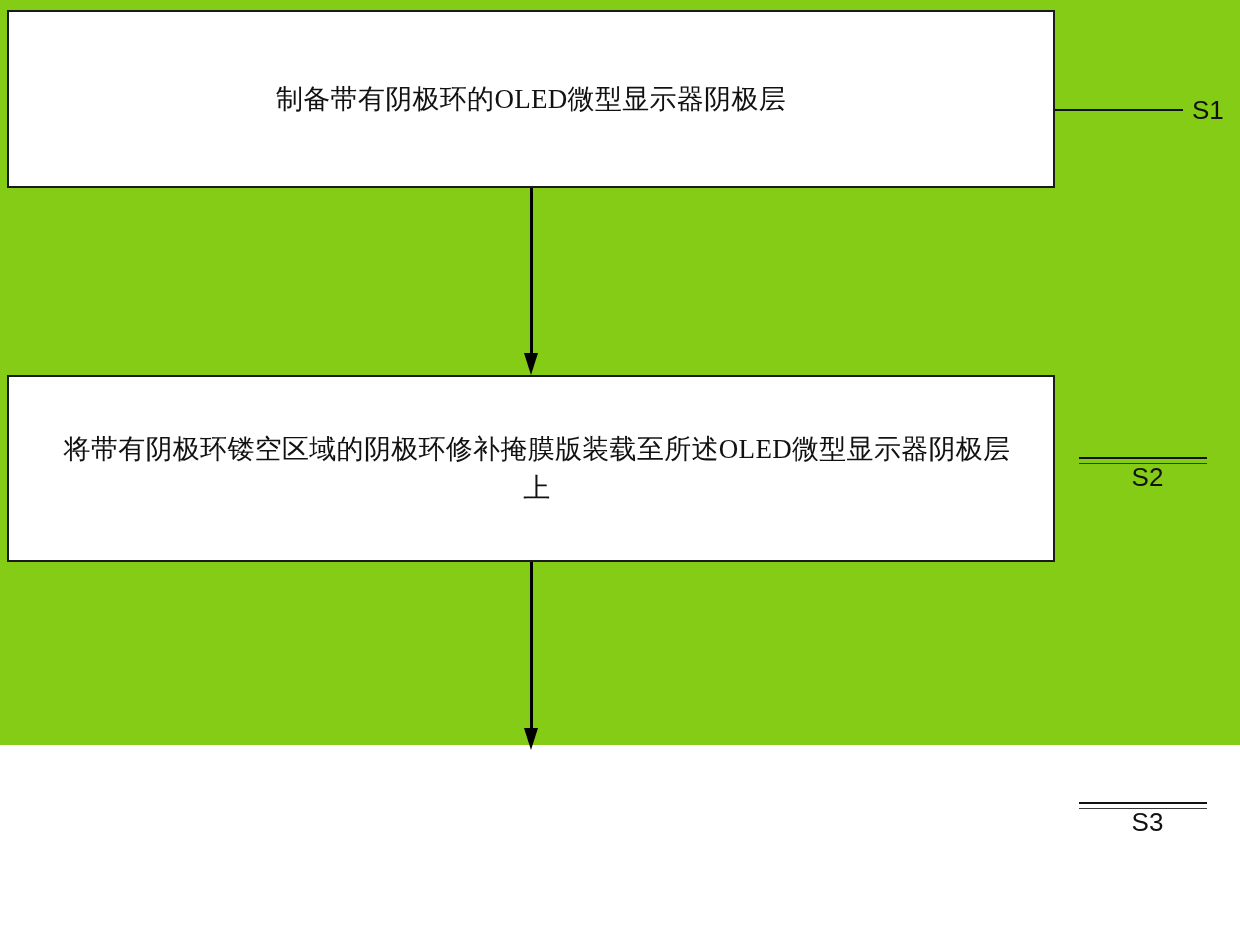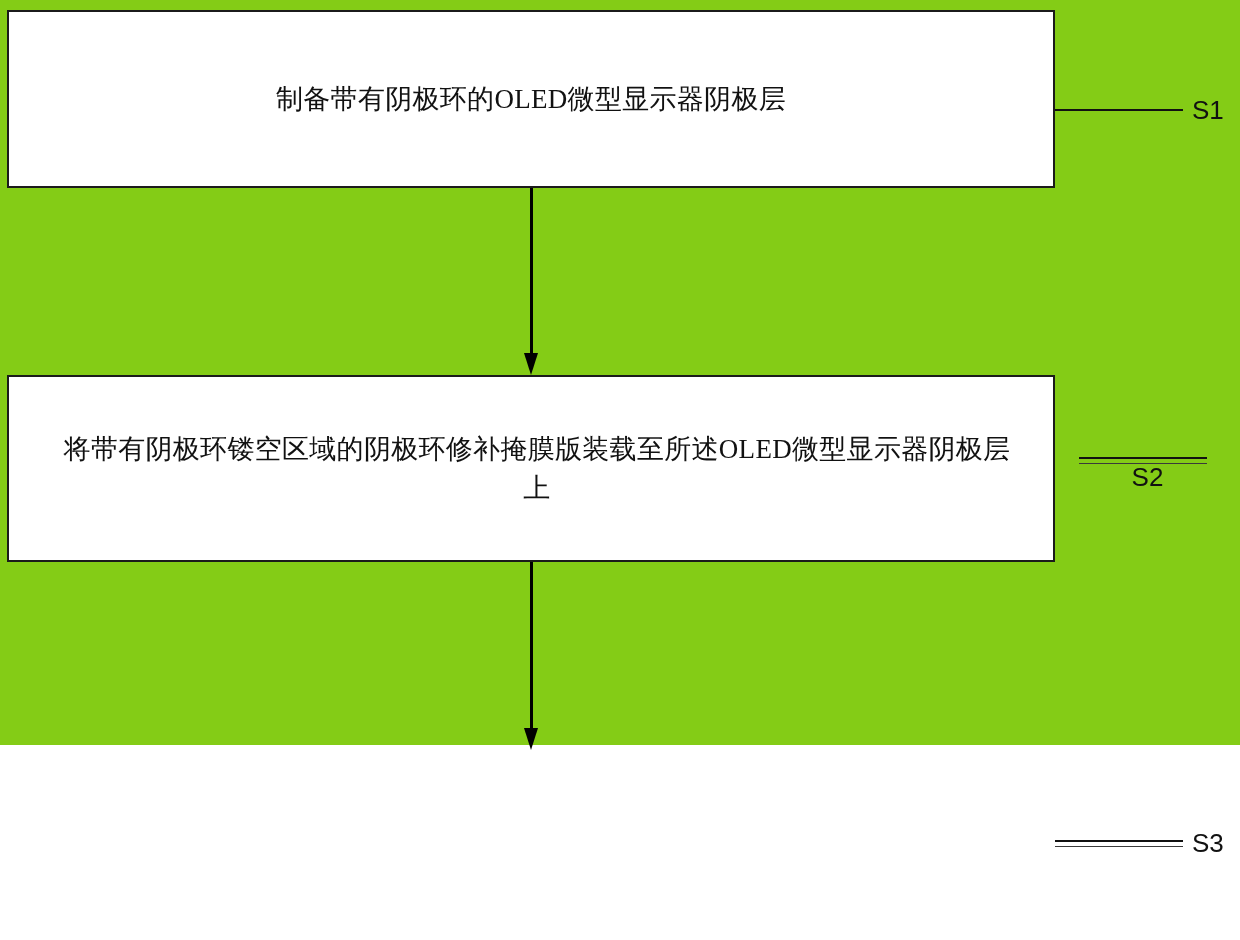--- a/index.html
+++ b/index.html
@@ -107,21 +107,21 @@
   .step-ref .ref-label {
     font-size: 26px;
     line-height: 1;
     color: #111111;
     font-family: "Liberation Sans", "DejaVu Sans", sans-serif;
     white-space: nowrap;
   }
 
   #step-ref-1 { top: 78px; margin-top: 12px; }
   #step-ref-2 { top: 457px; flex-direction: column; }
-  #step-ref-3 { top: 823px; }
+  #step-ref-3 { top: 802px; flex-direction: column; }
 </style>
 </head>
 <body>
 
 <div id="flowchart">
 
   <div class="step-box" id="step-box-1">
     <span class="step-text">制备带有阴极环的OLED微型显示器阴极层</span>
   </div>
 

